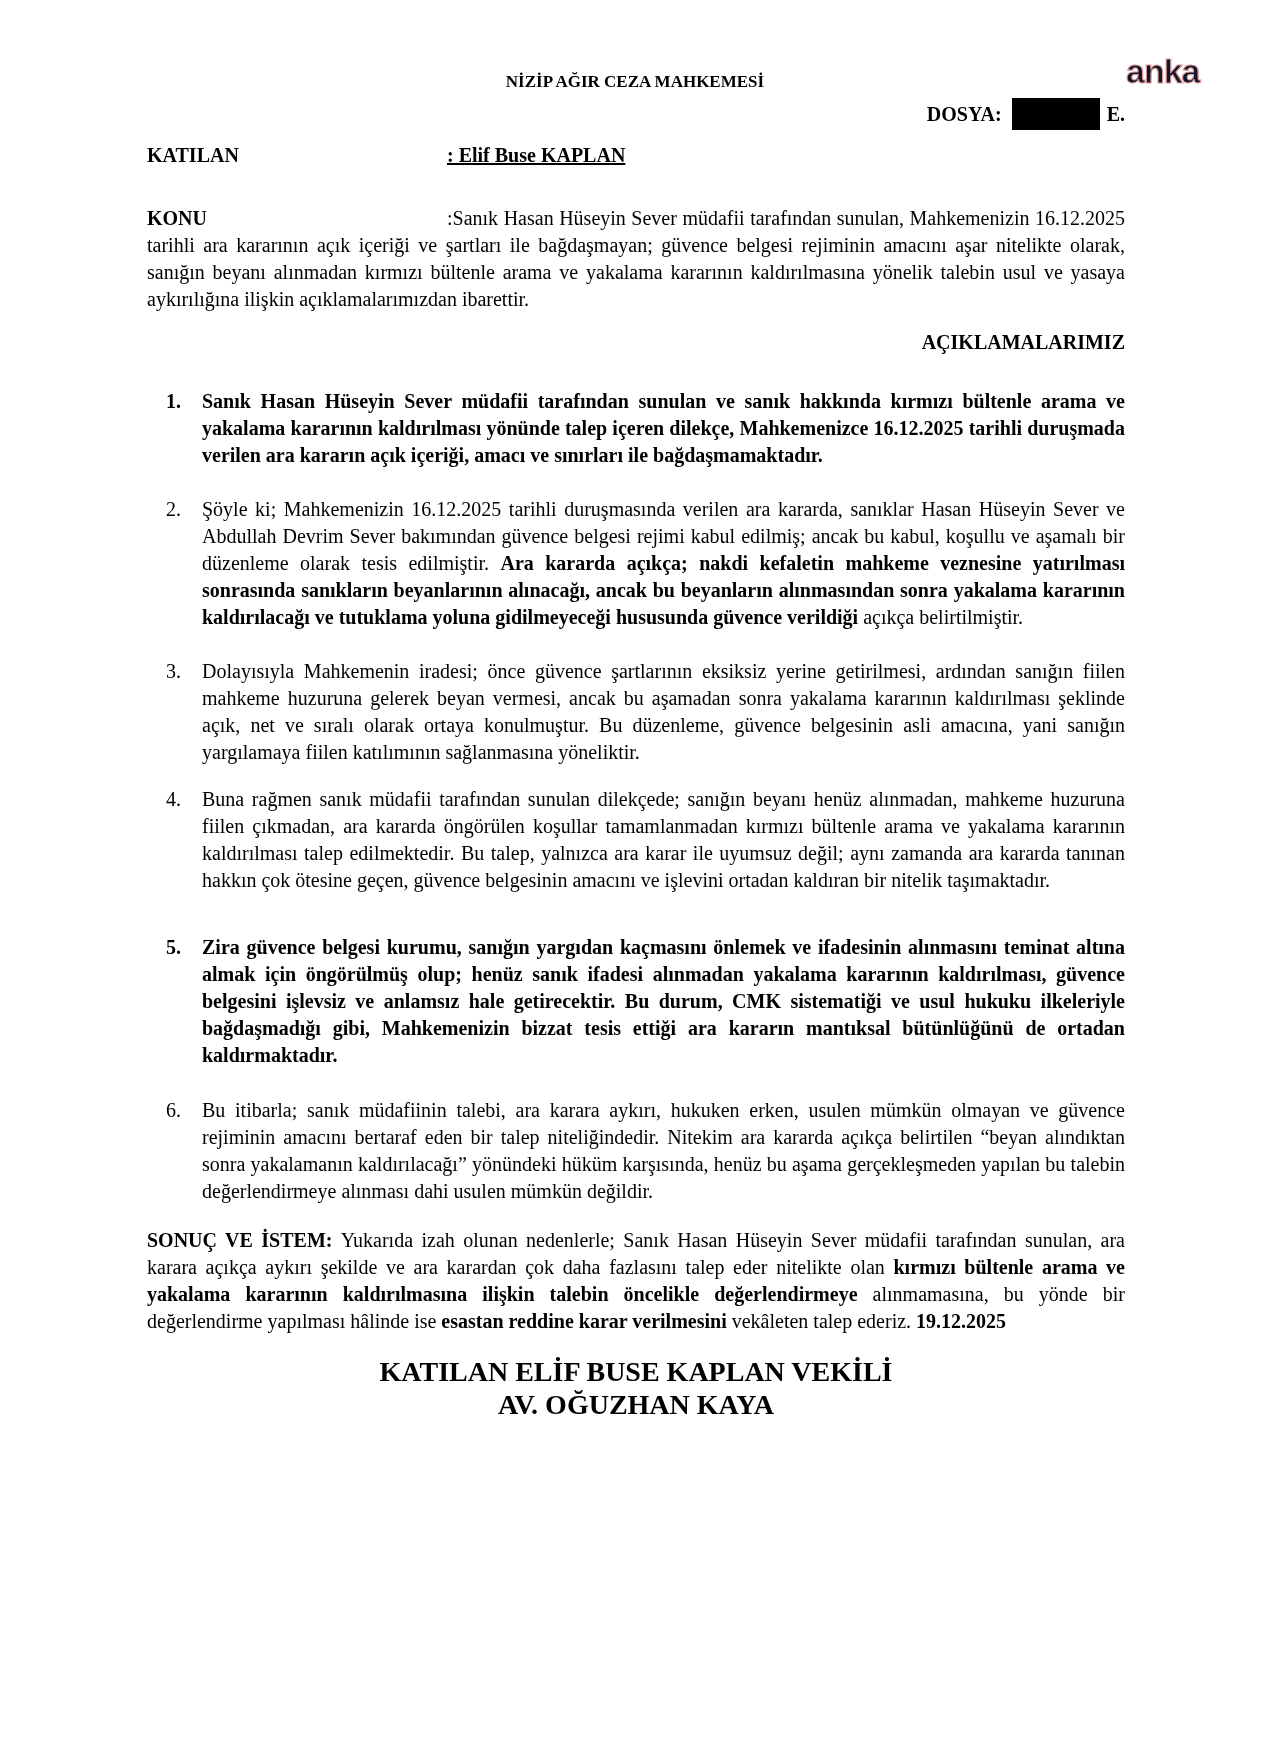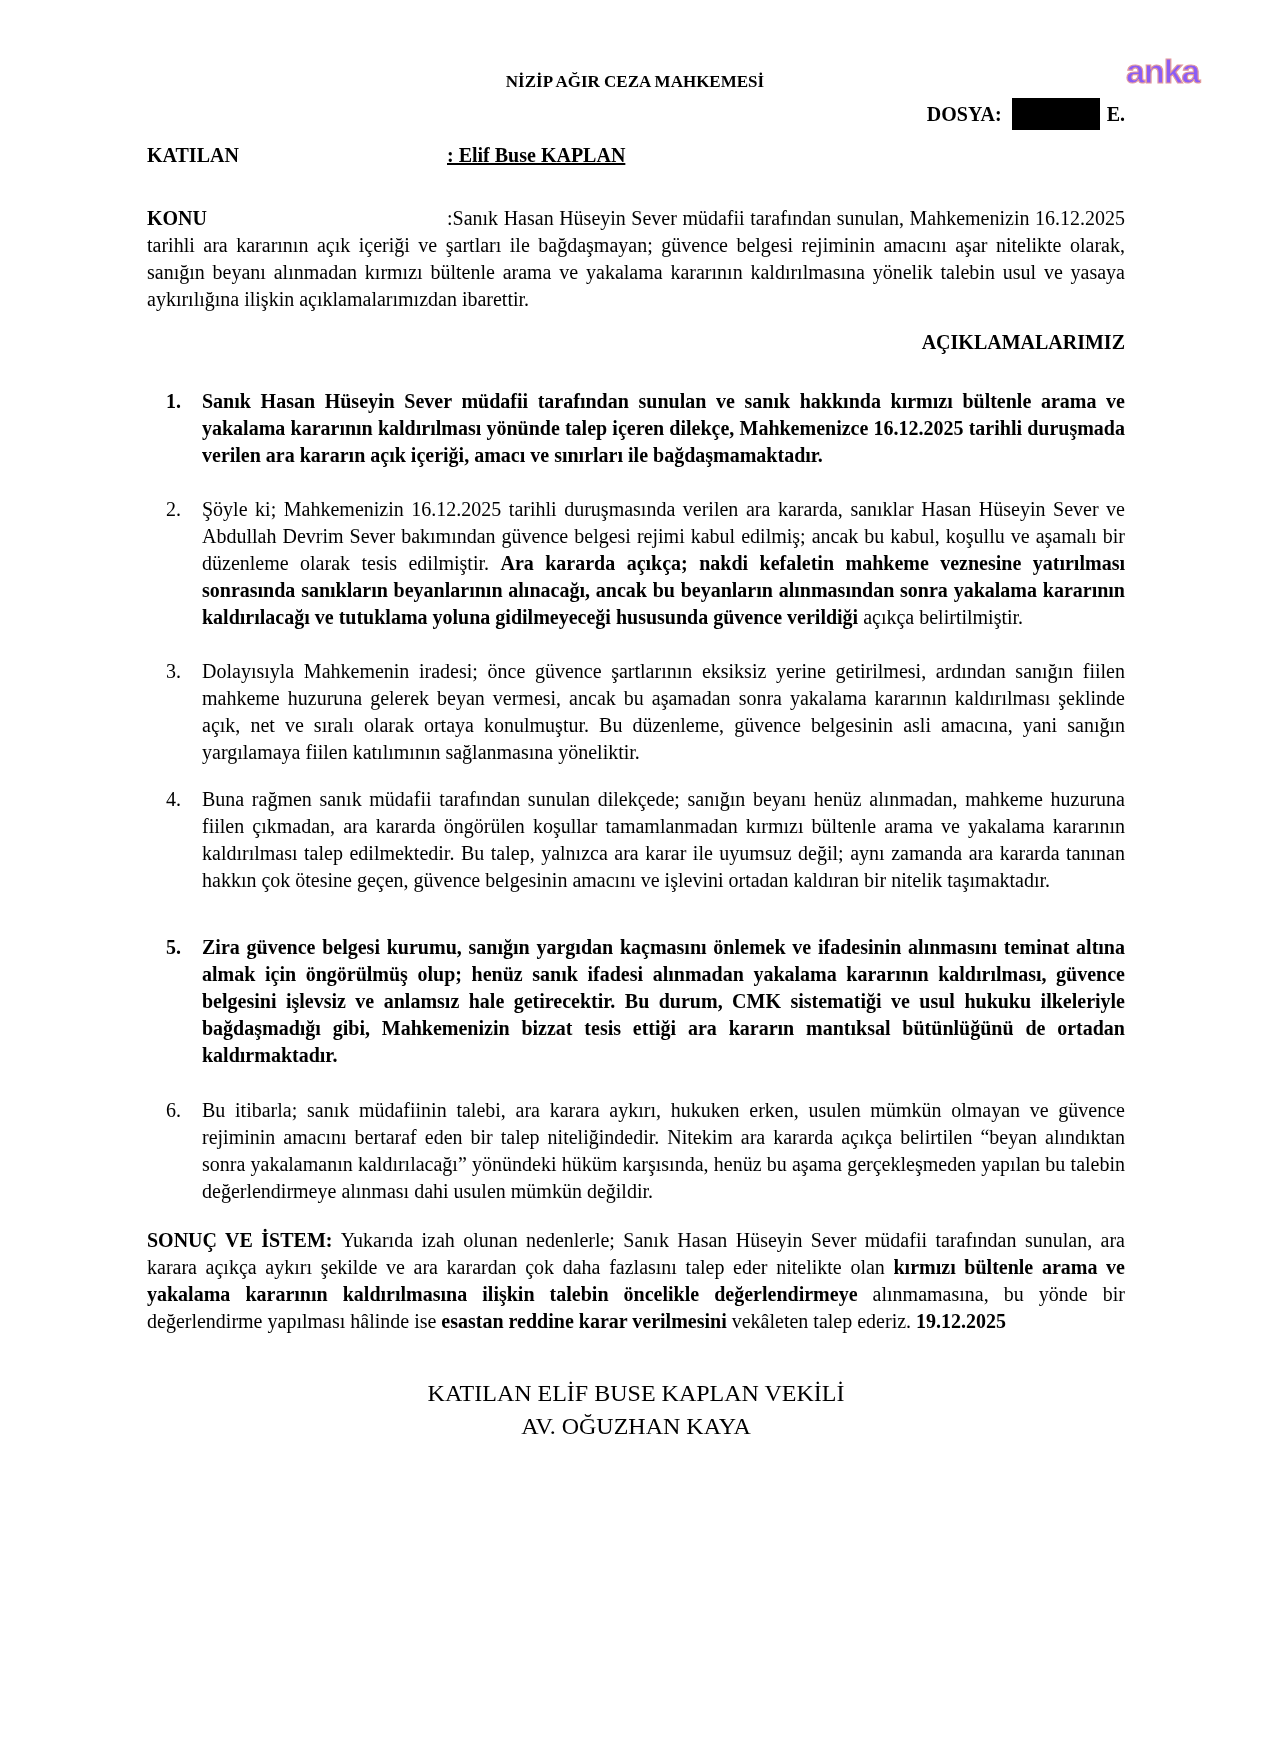--- a/index.html
+++ b/index.html
@@ -19,21 +19,21 @@
   }
   .b { font-weight: bold; }
   .watermark {
     position: absolute;
     top: 54px;
     left: 1126px;
     font-family: "Liberation Sans", "DejaVu Sans", sans-serif;
     font-size: 34px;
     font-weight: bold;
     letter-spacing: -1px;
-    color: #8b5cf6;
+    color: #0f172a;
     -webkit-text-stroke: 1.2px #e39b9b;
     line-height: 34px;
   }
   .title {
     margin: 0;
     text-align: center;
     font-size: 17px;
     font-weight: bold;
     line-height: 28px;
   }
@@ -68,24 +68,24 @@
   .item { position: relative; padding-left: 55px; text-align: justify; }
   .item .num { position: absolute; left: 19px; top: 0; }
   .item1 { margin-top: 32px; }
   .item2 { margin-top: 27px; }
   .item3 { margin-top: 27px; }
   .item4 { margin-top: 20px; }
   .item5 { margin-top: 40px; }
   .item6 { margin-top: 28px; }
   .conclusion { margin-top: 22px; text-align: justify; }
   .signature {
-    margin-top: 42px;
+    margin-top: 20px;
     text-align: center;
-    font-weight: normal;
-    font-size: 24px;
+    font-weight: bold;
+    font-size: 28px;
     line-height: 33px;
   }
 </style>
 </head>
 <body>
 
 <div class="page">
 
   <div class="watermark">anka</div>
 

